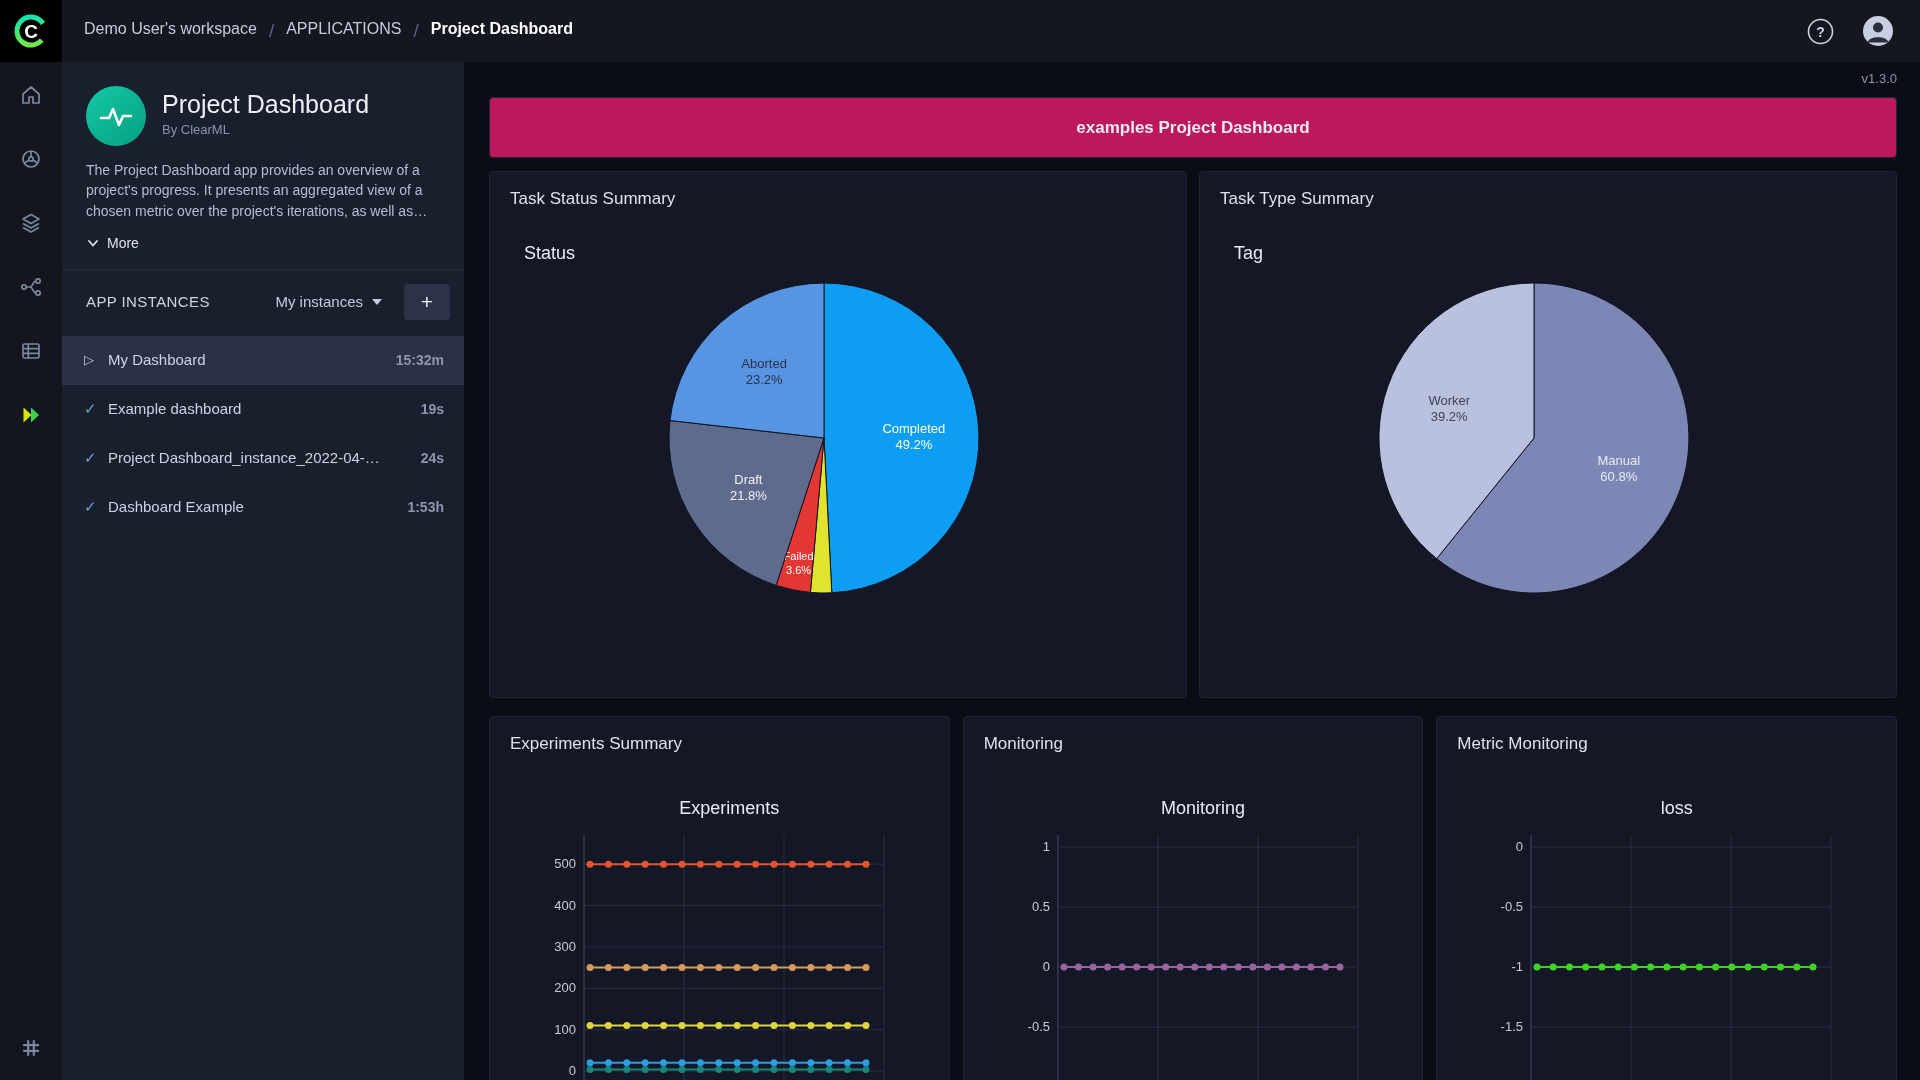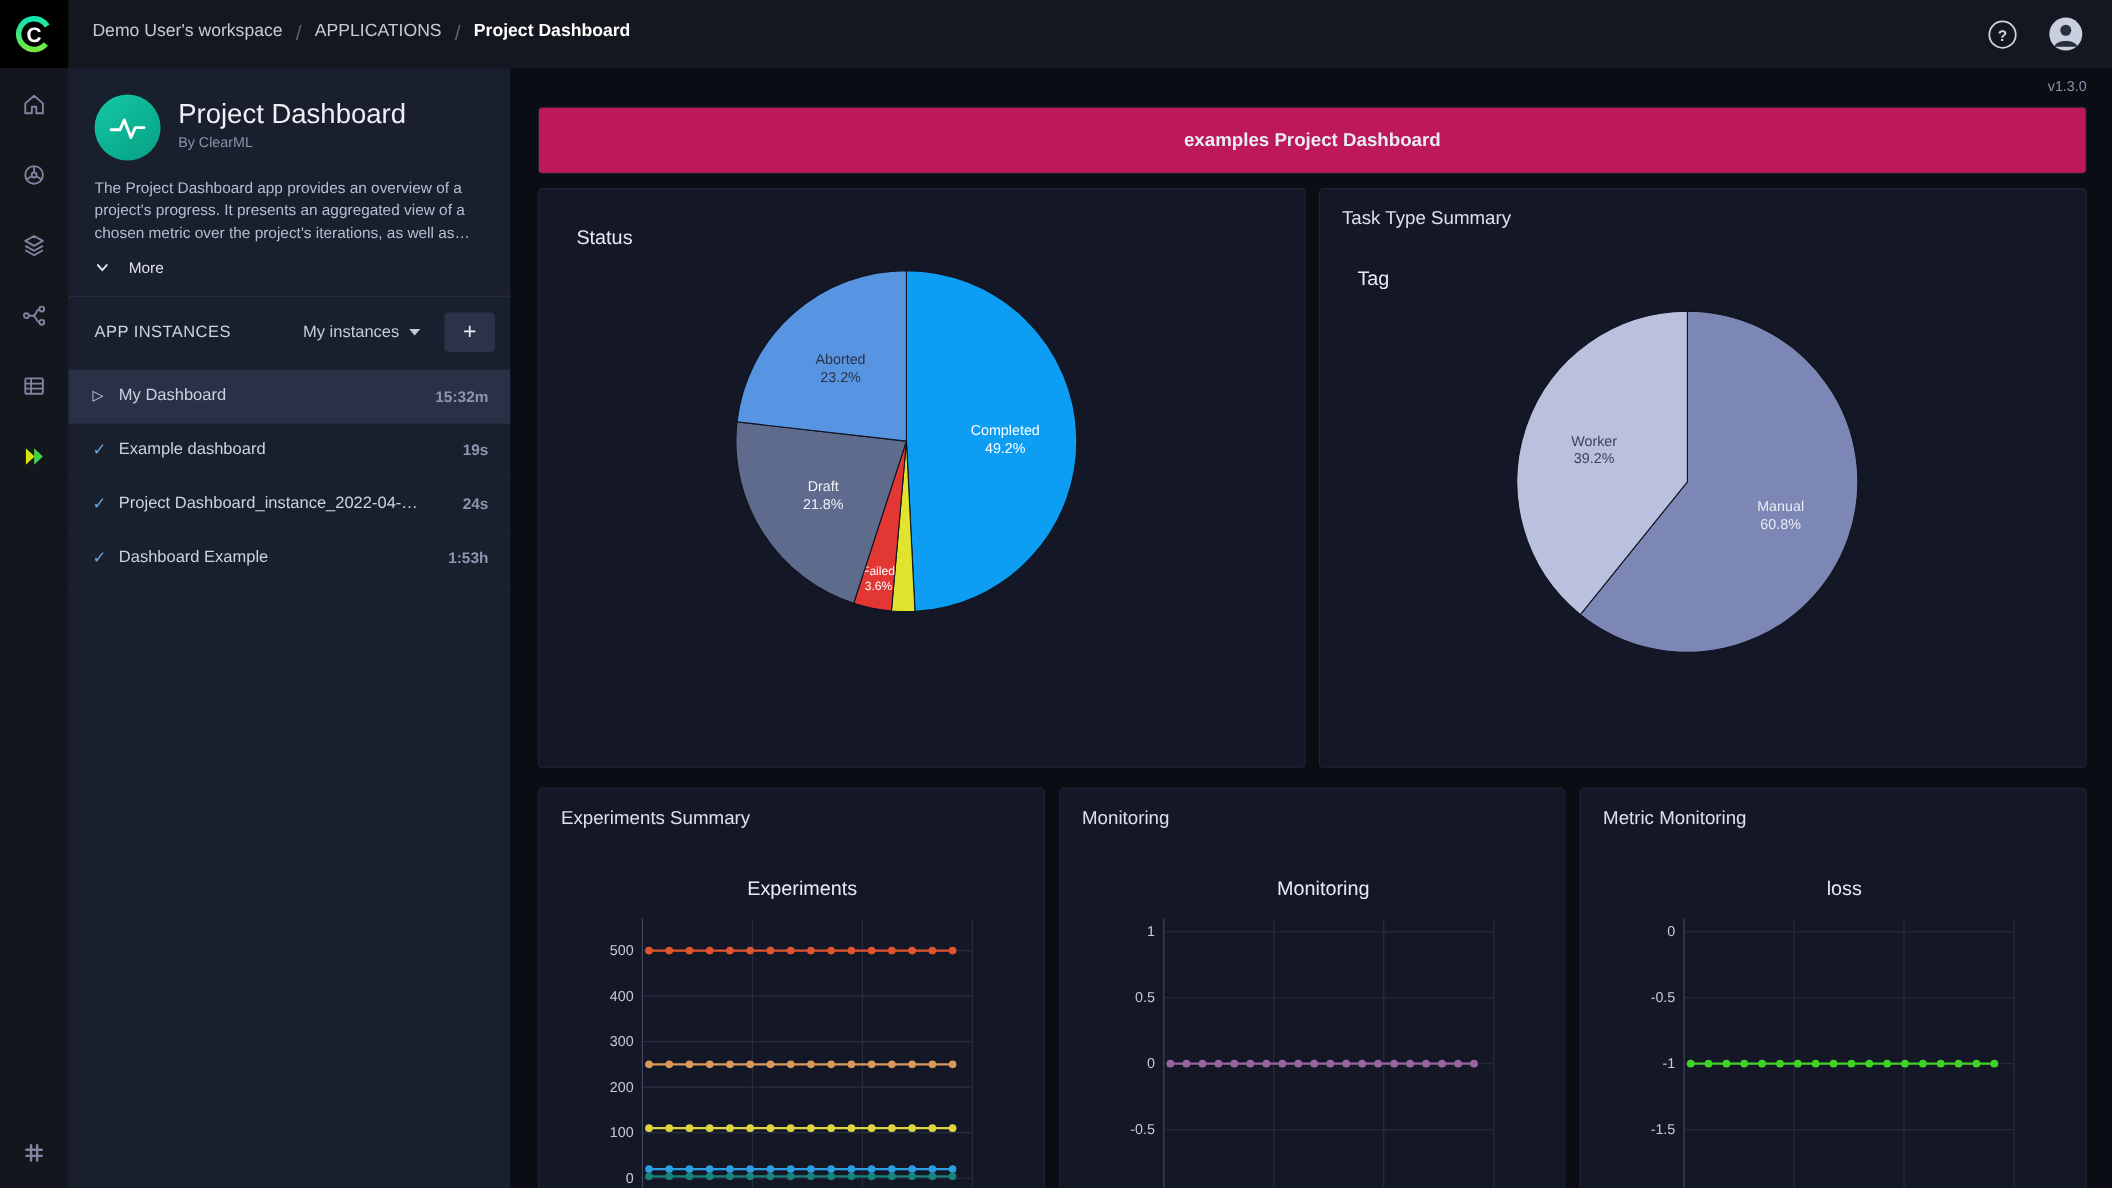--- a/index.html
+++ b/index.html
@@ -31,21 +31,21 @@
   .rail-spacer { flex:1; }
   .rail-bottom { margin-bottom:20px; }
 
   
   .panel { grid-row:2; grid-column:2; background:#1a1f2e; display:flex; flex-direction:column; overflow:hidden; }
   .app-head { padding:24px 24px 0; display:flex; gap:16px; align-items:flex-start; }
   .app-icon { width:60px; height:60px; border-radius:50%; background:linear-gradient(140deg,#14c9a6,#059f82); display:flex; align-items:center; justify-content:center; flex:0 0 60px; }
   .app-title { font-size:25px; font-weight:500; color:#eef0f6; margin:4px 0 3px; }
   .byline { font-size:13px; color:#8b93a9; }
   .desc { padding:14px 24px 0; margin:0; font-size:14px; line-height:1.45; color:#b6bdd0; }
-  .more-btn { margin:14px 24px 0; display:inline-flex; align-items:center; gap:17px; background:none; border:none; padding:0; color:#dfe3ee; font-size:14px; cursor:pointer; font-family:inherit; width:max-content; }
+  .more-btn { margin:14px 24px 0; display:inline-flex; align-items:center; gap:7px; background:none; border:none; padding:0; color:#dfe3ee; font-size:14px; cursor:pointer; font-family:inherit; width:max-content; }
   .divider { margin-top:18px; border-top:1px solid #262c3d; }
   .instances-head { padding:0 14px 0 24px; height:64px; display:flex; align-items:center; flex:0 0 auto; }
   .ih-title { font-size:15px; letter-spacing:0.4px; color:#ced3e2; }
   .filter-btn { margin-left:auto; display:flex; align-items:center; gap:9px; background:none; border:none; color:#c6cbdc; font-size:15px; cursor:pointer; font-family:inherit; }
   .caret { width:0; height:0; border-left:5px solid transparent; border-right:5px solid transparent; border-top:6px solid #c6cbdc; }
   .add-btn { margin-left:16px; width:46px; height:36px; border-radius:4px; background:#2c3348; border:none; color:#e6e9f2; font-size:21px; line-height:1; cursor:pointer; }
   .instance-list { list-style:none; margin:2px 0 0; padding:0; overflow:hidden; }
   .instance { height:49px; display:flex; align-items:center; padding:0 20px 0 22px; font-size:15px; color:#ccd2e2; cursor:pointer; border-bottom:1px solid rgba(255,255,255,0.025); }
   .instance.selected { background:#2a3147; }
   .st-ic { width:24px; flex:0 0 24px; font-size:15px; color:#6aa7dc; }
@@ -198,20 +198,21 @@
 
 <main class="main">
   <div class="version">v1.3.0</div>
 
   <section class="card header-card">
     <h2>examples Project Dashboard</h2>
   </section>
 
   <div class="grid2">
     <section class="card">
+      <h3>Task Status Summary</h3>
       <div class="chart">
           <div class="plot-title left">Status</div>
           <svg width="340" height="340" class="pie-svg">
             <path d="M170,170 L170.0,15.0 A155,155 0 0 1 177.8,324.8 Z" fill="#0d9ef4" stroke="#10141f" stroke-width="1"></path>
             <text x="259.87160861656866" y="164.74080441964395" text-anchor="middle" fill="#ffffff" font-size="13"><tspan x="259.87160861656866">Completed</tspan><tspan x="259.87160861656866" dy="16">49.2%</tspan></text>
             <path d="M170,170 L177.8,324.8 A155,155 0 0 1 156.4,324.4 Z" fill="#e0e42e" stroke="#10141f" stroke-width="1"></path>
             <path d="M170,170 L156.4,324.4 A155,155 0 0 1 122.1,317.4 Z" fill="#e23733" stroke="#10141f" stroke-width="1"></path>
             <text x="144.61686147661896" y="291.5395771580378" text-anchor="middle" fill="#ffffff" font-size="11"><tspan x="144.61686147661896">Failed</tspan><tspan x="144.61686147661896" dy="14">3.6%</tspan></text>
             <path d="M170,170 L122.1,317.4 A155,155 0 0 1 16.0,152.5 Z" fill="#5e6b8c" stroke="#10141f" stroke-width="1"></path>
             <text x="94.39908205139466" y="215.6468005662062" text-anchor="middle" fill="#eef1f6" font-size="13"><tspan x="94.39908205139466">Draft</tspan><tspan x="94.39908205139466" dy="16">21.8%</tspan></text>

